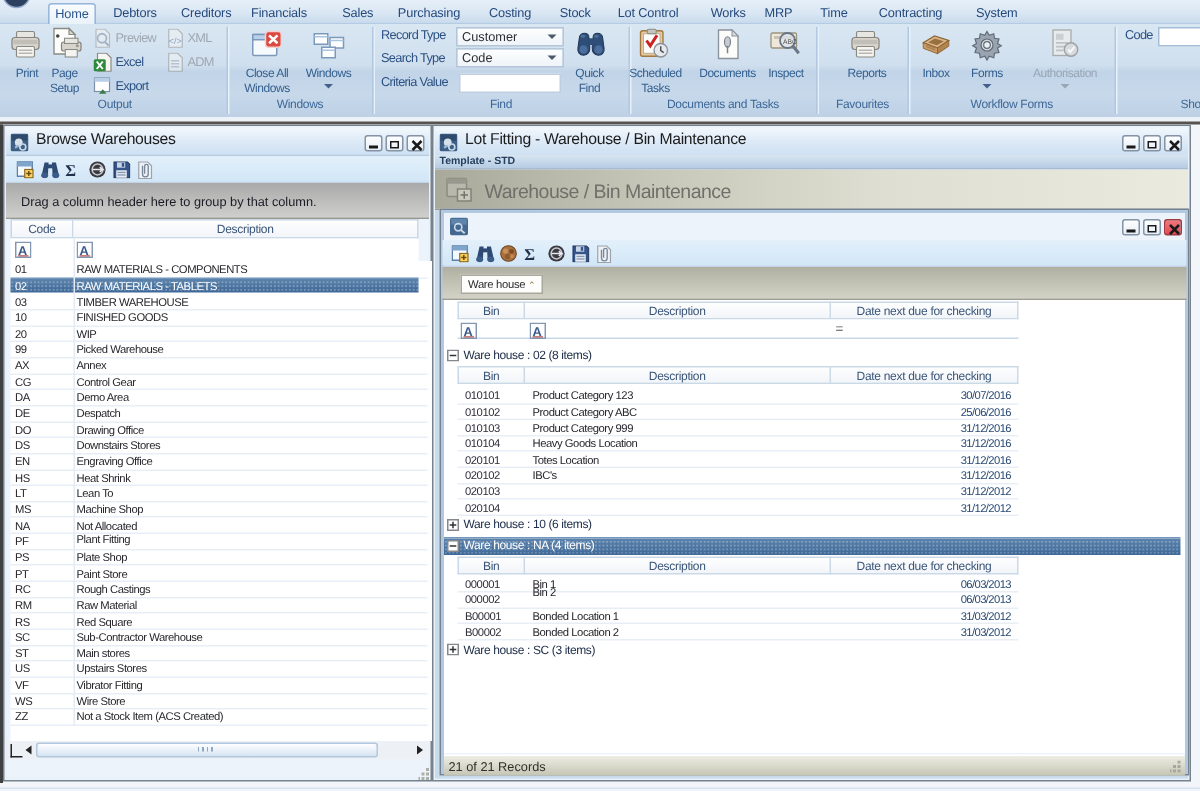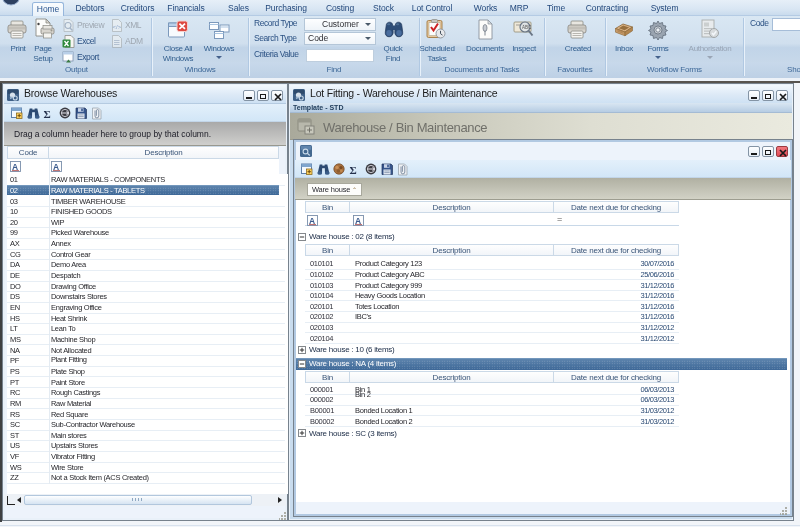--- a/index.html
+++ b/index.html
@@ -151,21 +151,21 @@
 <path d="M13 8 h9" stroke="#A9C4E0" stroke-width="1"></path>
 <rect x="7.5" y="12.5" width="9" height="7" fill="#FDFEFF" stroke="#7C99BC" stroke-width="1"></rect>
 <path d="M7.5 14.5 h9" stroke="#A9C4E0" stroke-width="1"></path>
 </svg>
     </div>
 <div class="biglabel" style="left:194px;top:28px;width:50px">Windows</div>
 <div class="abs" style="left:216px;top:40px;width:0;height:0;border-left:3px solid transparent;border-right:3px solid transparent;border-top:3.5px solid #44618C"></div>
 <div class="smalllabel" style="left:254px;top:1px">Record Type</div>
 <div class="smalllabel" style="left:254px;top:16px">Search Type</div>
 <div class="smalllabel" style="left:254px;top:32px">Criteria Value</div>
-<div class="abs" style="left:304px;top:1.5px;width:72px;height:13px;background:linear-gradient(#FDFEFF,#EFF4F9);border:1px solid #B4C6D8;font-size:8.5px;color:#2E2E33;line-height:11px;padding-left:17px">Customer
+<div class="abs" style="left:304px;top:1.5px;width:72px;height:13px;background:linear-gradient(#FDFEFF,#EFF4F9);border:1px solid #B4C6D8;font-size:8.5px;color:#2E2E33;line-height:11px;padding-left:3px">Customer
 <div class="abs" style="right:4px;top:4px;width:0;height:0;border-left:3px solid transparent;border-right:3px solid transparent;border-top:3.5px solid #4A5A6A"></div></div>
 <div class="abs" style="left:304px;top:15.5px;width:72px;height:13px;background:linear-gradient(#FDFEFF,#EFF4F9);border:1px solid #B4C6D8;font-size:8.5px;color:#2E2E33;line-height:11px;padding-left:3px">Code
 <div class="abs" style="right:4px;top:4px;width:0;height:0;border-left:3px solid transparent;border-right:3px solid transparent;border-top:3.5px solid #4A5A6A"></div></div>
 <div class="abs" style="left:306px;top:33px;width:68px;height:13px;background:#FFF;border:1px solid #BECEDE"></div>
 <div class="abs" style="left:382px;top:3px;width:24px;height:24px">
       <svg width="24" height="24" viewBox="0 0 24 24">
 <path d="M4.2 6.5 C4.2 4.4 5.8 3.2 7.6 3.2 C9.4 3.2 10.6 4.4 10.6 6 L11.2 12.5 C11.4 15.5 9.8 17.8 7.1 17.8 C4.4 17.8 2.9 15.6 3.3 13 Z" fill="#2E4E78" stroke="#20375A" stroke-width="0.7"></path>
 <path d="M19.8 6.5 C19.8 4.4 18.2 3.2 16.4 3.2 C14.6 3.2 13.4 4.4 13.4 6 L12.8 12.5 C12.6 15.5 14.2 17.8 16.9 17.8 C19.6 17.8 21.1 15.6 20.7 13 Z" fill="#2E4E78" stroke="#20375A" stroke-width="0.7"></path>
 <rect x="10.2" y="6.5" width="3.6" height="4.5" rx="1" fill="#2E4E78"></rect>
 <ellipse cx="7" cy="14" rx="2.7" ry="2.9" fill="#4A6D9E"></ellipse>
@@ -208,21 +208,21 @@
 <div class="abs" style="left:566px;top:3px;width:22px;height:22px">
       <svg width="22" height="22" viewBox="0 0 22 22">
 <rect x="5" y="2" width="12" height="5" rx="1" fill="#E8E6E0" stroke="#8A8A84" stroke-width="0.8"></rect>
 <rect x="2" y="6" width="18" height="8" rx="2" fill="#D8D5CE" stroke="#84827C" stroke-width="0.8"></rect>
 <rect x="3" y="7.5" width="16" height="3" fill="#C2BFB8"></rect>
 <rect x="5" y="12" width="12" height="7" rx="1" fill="#F5F4F0" stroke="#8A8A84" stroke-width="0.8"></rect>
 <rect x="6.5" y="14" width="9" height="1" fill="#B8B6B0"></rect>
         <rect x="6.5" y="16" width="9" height="1" fill="#B8B6B0"></rect>
 </svg>
     </div>
-<div class="biglabel" style="left:553px;top:28px;width:50px">Created</div>
+<div class="biglabel" style="left:553px;top:28px;width:50px">Reports</div>
 <div class="abs" style="left:612px;top:2px;width:24px;height:24px">
       <svg width="24" height="24" viewBox="0 0 24 24">
 <polygon points="3.5,10.5 11,6 20.5,9 13,14" fill="#DCB488" stroke="#8A6434" stroke-width="0.8"></polygon>
 <polygon points="6.8,10.3 11.2,7.6 17.2,9.5 12.6,12.2" fill="#97703F"></polygon>
 <polygon points="3.5,10.5 13,14 13,17.8 3.5,14.2" fill="#C79B6A" stroke="#8A6434" stroke-width="0.6"></polygon>
 <polygon points="13,14 20.5,9 20.5,12.8 13,17.8" fill="#B2854F" stroke="#8A6434" stroke-width="0.6"></polygon>
 <path d="M5.5 11.8 l6 2.3 M5.5 13 l6 2.3" stroke="#A87C4C" stroke-width="0.7"></path>
 </svg>
     </div>
 <div class="biglabel" style="left:599px;top:28px;width:50px">Inbox</div>
@@ -663,20 +663,21 @@
       <div class="rowtext navy" style="right:116px;top:216.6px">31/03/2012</div>
       <div class="grid-sep" style="left:9px;top:225.9px;width:374px"></div>
 <div class="abs" style="left:2px;top:229px">
         <svg width="8" height="8" viewBox="0 0 8 8">
           <rect x="0.5" y="0.5" width="7" height="7" fill="#FFF" stroke="#84888C" stroke-width="1"></rect>
           <path d="M1.8 4 h4.4 M4 1.8 v4.4" stroke="#333" stroke-width="1"></path>
         </svg>
       </div>
       <div class="rowtext" style="left:13px;top:228.8px;color:#20304A;font-size:8px;letter-spacing:-0.25px">Ware house : SC (3 items)</div>
 </div>
+<div class="statusbar" style="left:2px;right:2px;top:363px;height:14px;line-height:14px;padding-left:3px">21 of 21 Records</div>
 <svg class="abs" style="left:486px;top:367px" width="8" height="8" opacity="0.75">
       <g fill="#98988C">
         <rect x="5" y="0" width="2" height="2"></rect>
         <rect x="5" y="3" width="2" height="2"></rect>
         <rect x="5" y="6" width="2" height="2"></rect>
         <rect x="2" y="3" width="2" height="2"></rect>
         <rect x="2" y="6" width="2" height="2"></rect>
         <rect x="-1" y="6" width="2" height="2"></rect>
       </g>
     </svg>

